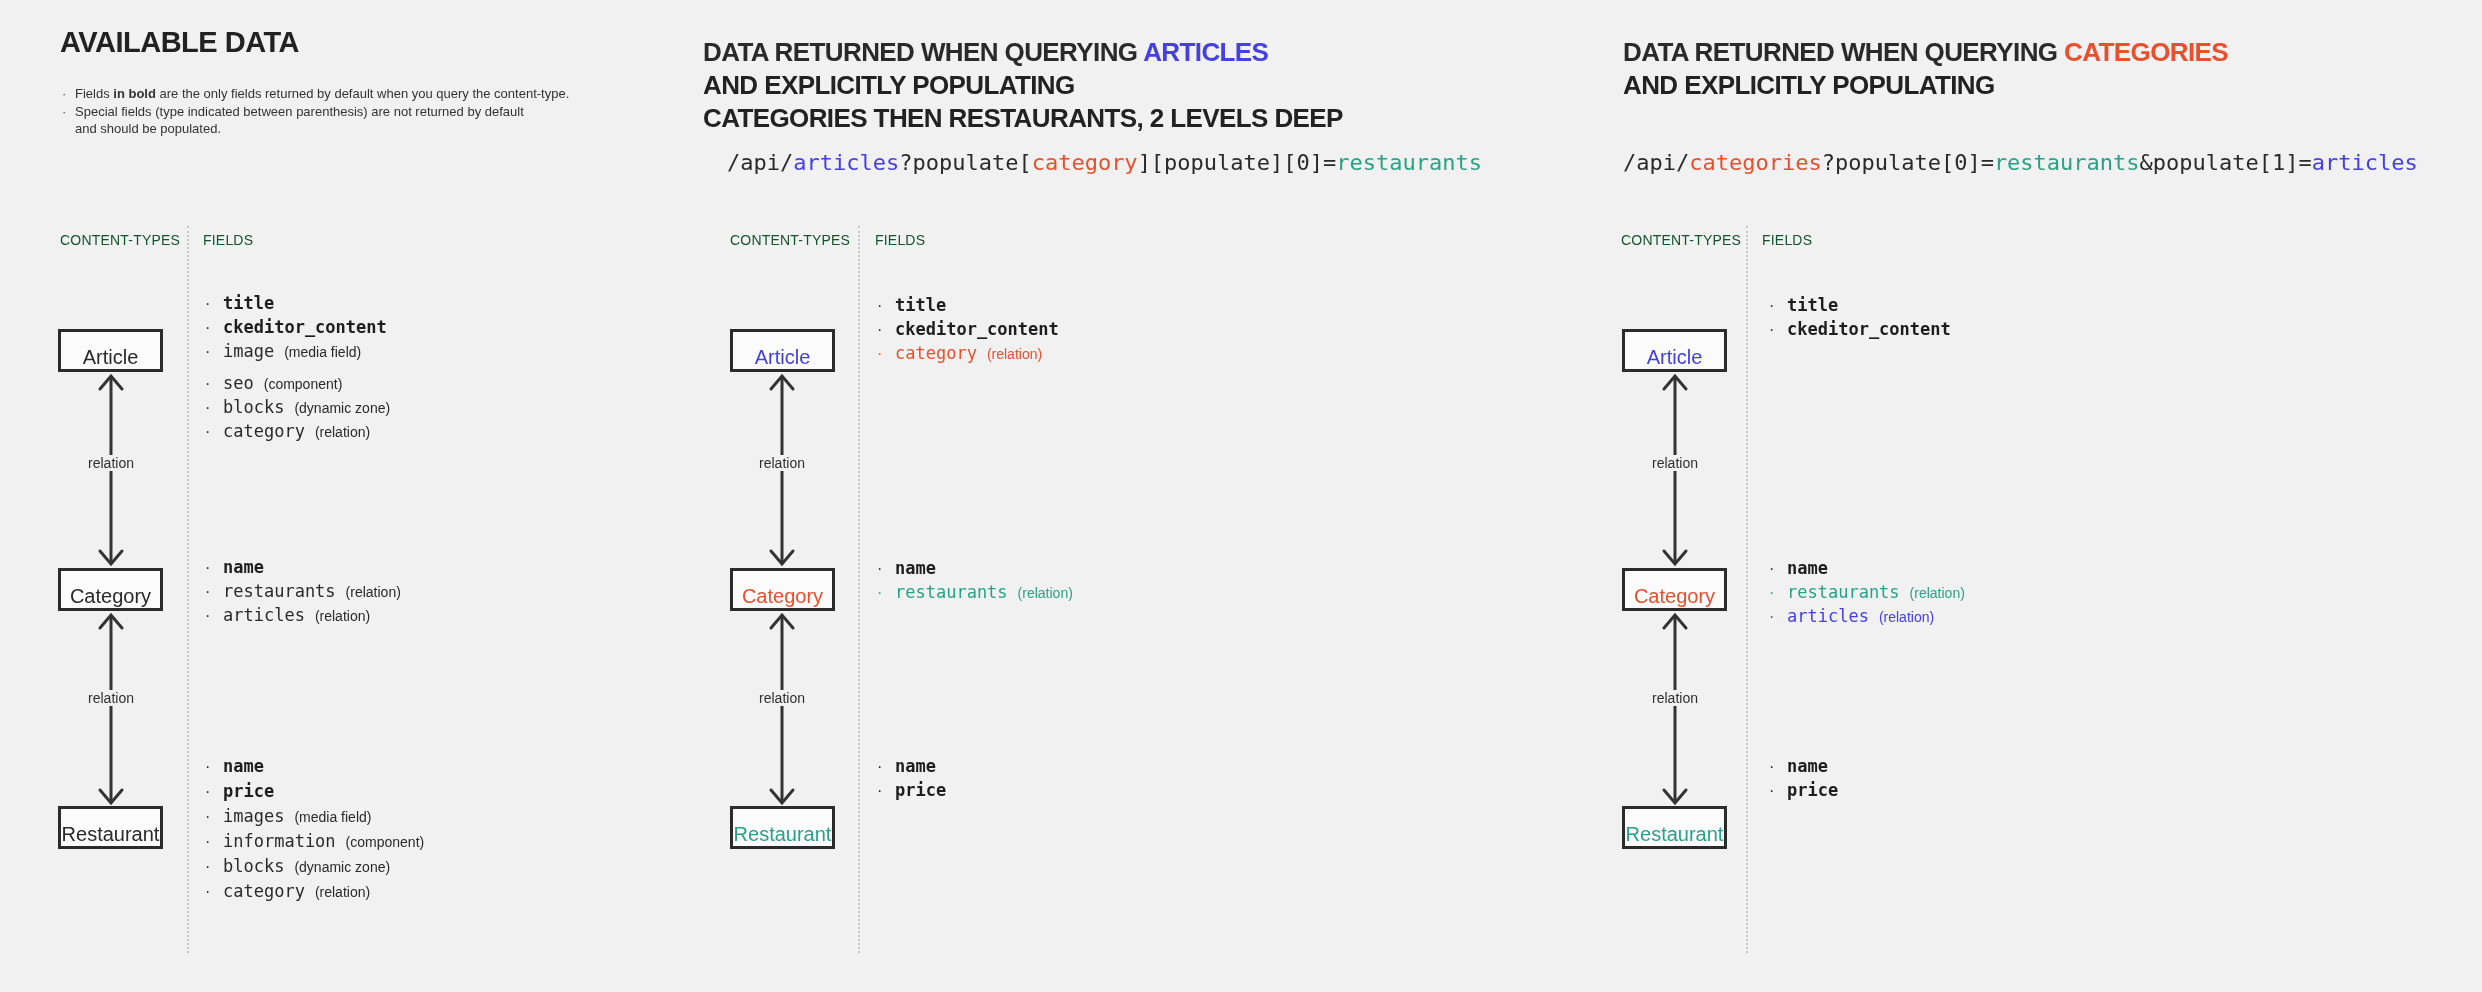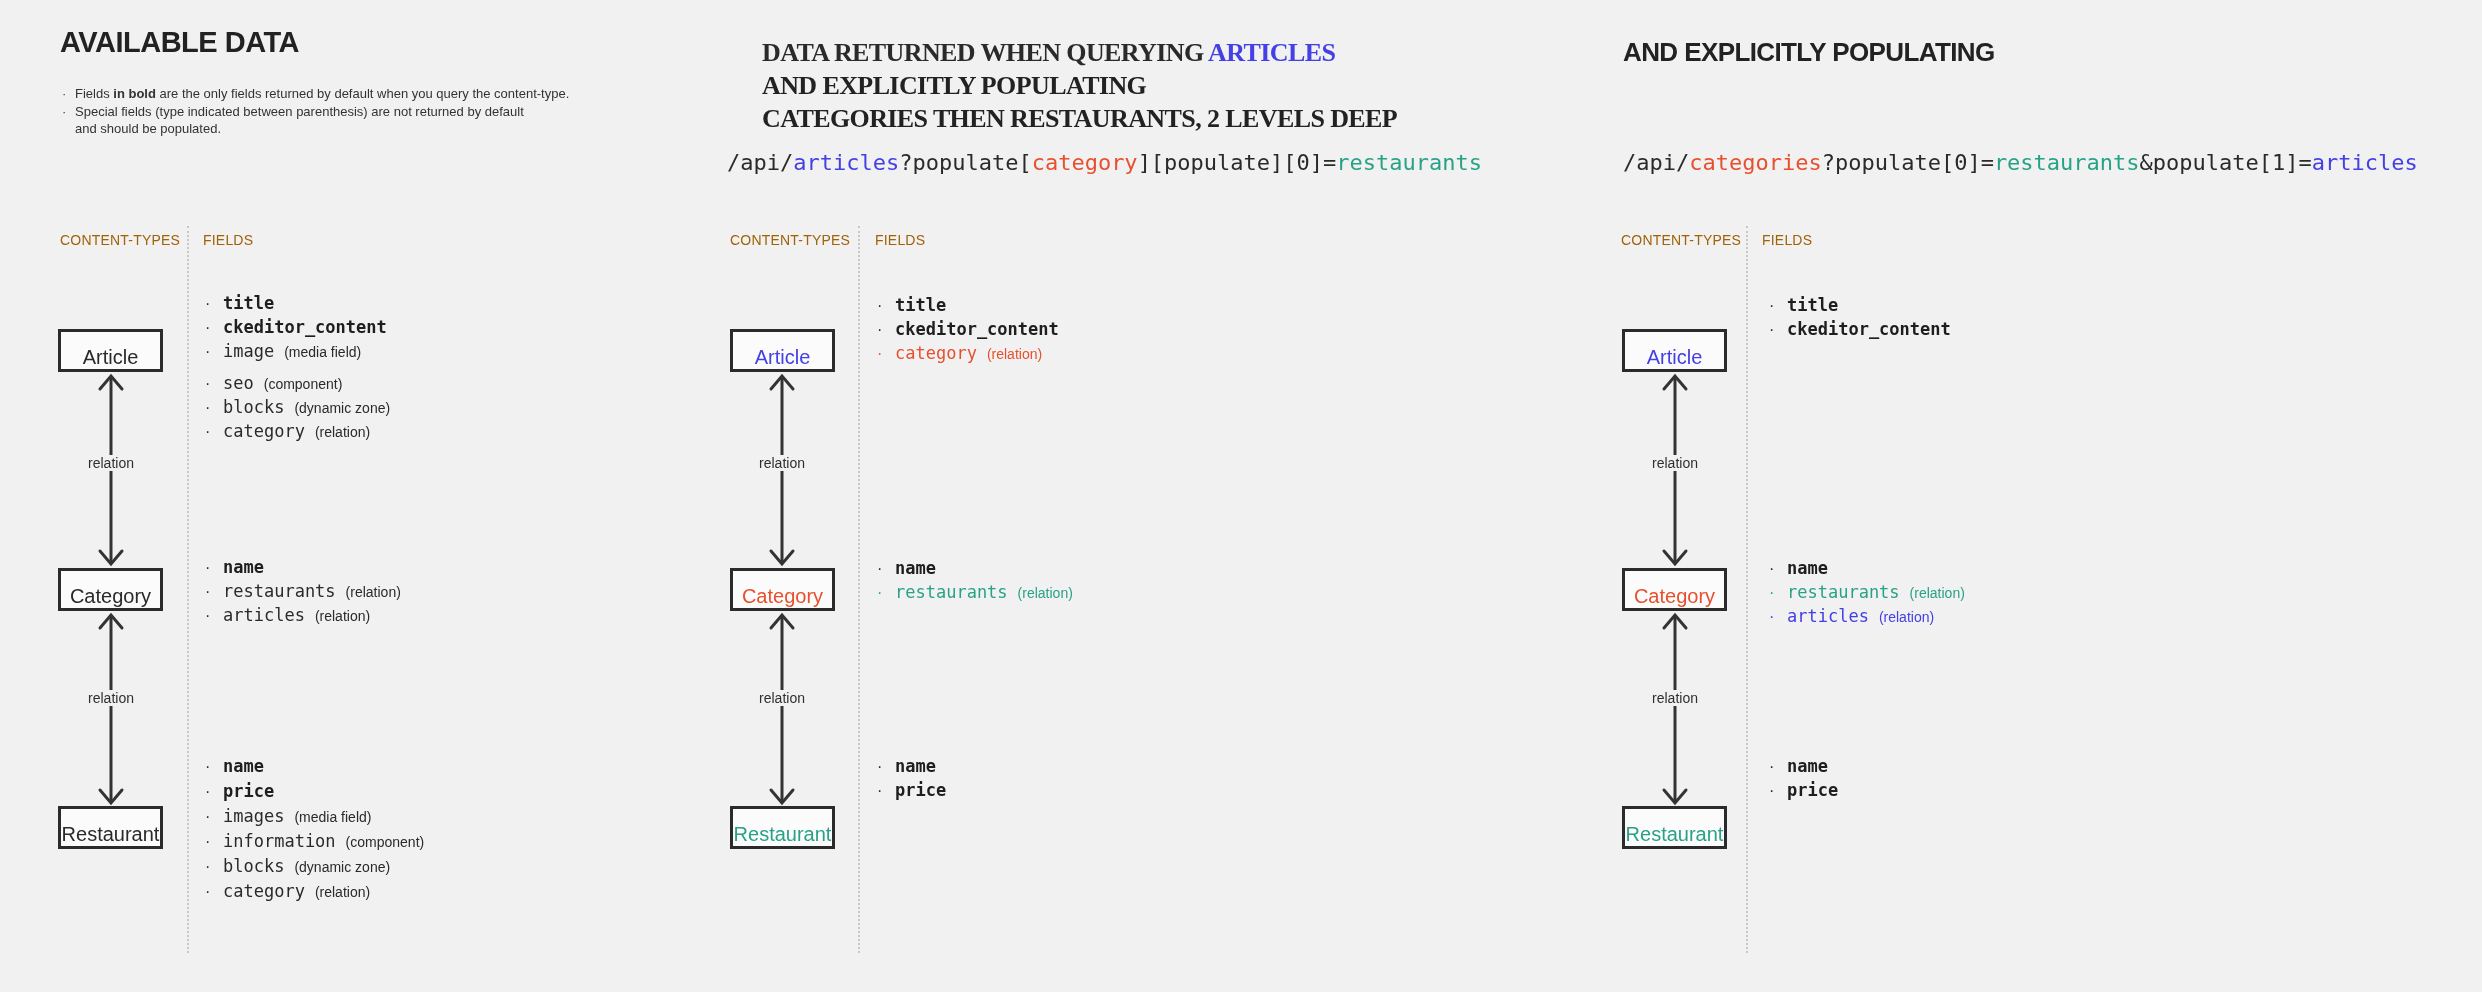--- a/index.html
+++ b/index.html
@@ -12,21 +12,21 @@
   
   .panel-title{font-size:29px;font-weight:bold;letter-spacing:-0.5px;color:#222;white-space:nowrap;}
   .hline{font-size:26px;font-weight:bold;letter-spacing:-0.6px;line-height:33px;color:#222;white-space:nowrap;}
   .url{font-family:"DejaVu Sans Mono", monospace;font-size:22px;white-space:nowrap;color:#2a2a2a;}
   
   .notes{font-size:13px;line-height:17.5px;color:#333;width:540px;}
   .note{position:relative;padding-left:15px;}
   .nbullet{position:absolute;left:2px;top:0;font-size:13px;color:#444;}
   .nbold{font-weight:bold;}
   
-  .colhead{font-size:14px;color:#a16207;letter-spacing:0.2px;white-space:nowrap;}
+  .colhead{font-size:14px;color:#14532d;letter-spacing:0.2px;white-space:nowrap;}
   .divider{width:0;height:727px;border-left:2px dotted #c7c7c8;}
   
   .ctbox{
     box-sizing:border-box;width:105px;height:43px;border:3px solid #2b2b2b;background:#fbfbfb;
     display:flex;align-items:flex-end;justify-content:center;font-size:20px;white-space:nowrap;
   }
   
   .connector{display:block;}
   .rel-label{font-size:14px;color:#2f2f2f;background:#f1f1f2;padding:0 5px;transform:translateX(-50%);white-space:nowrap;}
   
@@ -97,21 +97,21 @@
 
 <div class="abs fields lh25" style="left:205px;top:754px;">
   <div class="frow" data-bold="true" style="color: rgb(42, 42, 42);"><span class="bullet">·</span><span class="fname">name</span><span class="ftype"></span></div>
   <div class="frow" data-bold="true" style="color: rgb(42, 42, 42);"><span class="bullet">·</span><span class="fname">price</span><span class="ftype"></span></div>
   <div class="frow" data-bold="false" style="color: rgb(42, 42, 42);"><span class="bullet">·</span><span class="fname">images</span><span class="ftype">(media field)</span></div>
   <div class="frow" data-bold="false" style="color: rgb(42, 42, 42);"><span class="bullet">·</span><span class="fname">information</span><span class="ftype">(component)</span></div>
   <div class="frow" data-bold="false" style="color: rgb(42, 42, 42);"><span class="bullet">·</span><span class="fname">blocks</span><span class="ftype">(dynamic zone)</span></div>
   <div class="frow" data-bold="false" style="color: rgb(42, 42, 42);"><span class="bullet">·</span><span class="fname">category</span><span class="ftype">(relation)</span></div>
 </div>
 
-<div class="abs" style="left:762px;top:36px;font-family:Liberation Serif, serif;">
+<div class="abs" style="left:703px;top:36px;">
   <div class="hline"><span style="color: rgb(42, 42, 42);">DATA RETURNED WHEN QUERYING </span><span style="color: rgb(68, 64, 228);">ARTICLES</span></div>
   <div class="hline">AND EXPLICITLY POPULATING</div>
   <div class="hline">CATEGORIES THEN RESTAURANTS, 2 LEVELS DEEP</div>
 </div>
 <div class="abs url" style="left:727px;top:150px;">
   <span style="color: rgb(42, 42, 42);">/api/</span><span style="color: rgb(68, 64, 228);">articles</span><span style="color: rgb(42, 42, 42);">?populate[</span><span style="color: rgb(232, 80, 45);">category</span><span style="color: rgb(42, 42, 42);">][populate][0]=</span><span style="color: rgb(40, 162, 135);">restaurants</span>
 </div>
 
 <div class="abs colhead" style="left:730px;top:232px;">CONTENT-TYPES</div>
 <div class="abs colhead" style="left:875px;top:232px;">FIELDS</div>
@@ -151,20 +151,21 @@
   <div class="frow" data-bold="true" style="color: rgb(42, 42, 42);"><span class="bullet">·</span><span class="fname">name</span><span class="ftype"></span></div>
   <div class="frow" data-bold="false" style="color: rgb(40, 162, 135);"><span class="bullet">·</span><span class="fname">restaurants</span><span class="ftype">(relation)</span></div>
 </div>
 
 <div class="abs fields" style="left:877px;top:754px;">
   <div class="frow" data-bold="true" style="color: rgb(42, 42, 42);"><span class="bullet">·</span><span class="fname">name</span><span class="ftype"></span></div>
   <div class="frow" data-bold="true" style="color: rgb(42, 42, 42);"><span class="bullet">·</span><span class="fname">price</span><span class="ftype"></span></div>
 </div>
 
 <div class="abs" style="left:1623px;top:36px;">
+  <div class="hline"><span style="color: rgb(42, 42, 42);">DATA RETURNED WHEN QUERYING </span><span style="color: rgb(232, 80, 45);">CATEGORIES</span></div>
   <div class="hline">AND EXPLICITLY POPULATING</div>
 </div>
 <div class="abs url" style="left:1623px;top:150px;">
   <span style="color: rgb(42, 42, 42);">/api/</span><span style="color: rgb(232, 80, 45);">categories</span><span style="color: rgb(42, 42, 42);">?populate[0]=</span><span style="color: rgb(40, 162, 135);">restaurants</span><span style="color: rgb(42, 42, 42);">&amp;populate[1]=</span><span style="color: rgb(68, 64, 228);">articles</span>
 </div>
 
 <div class="abs colhead" style="left:1621px;top:232px;">CONTENT-TYPES</div>
 <div class="abs colhead" style="left:1762px;top:232px;">FIELDS</div>
 <div class="abs divider" style="left:1746px;top:226px;"></div>
 

